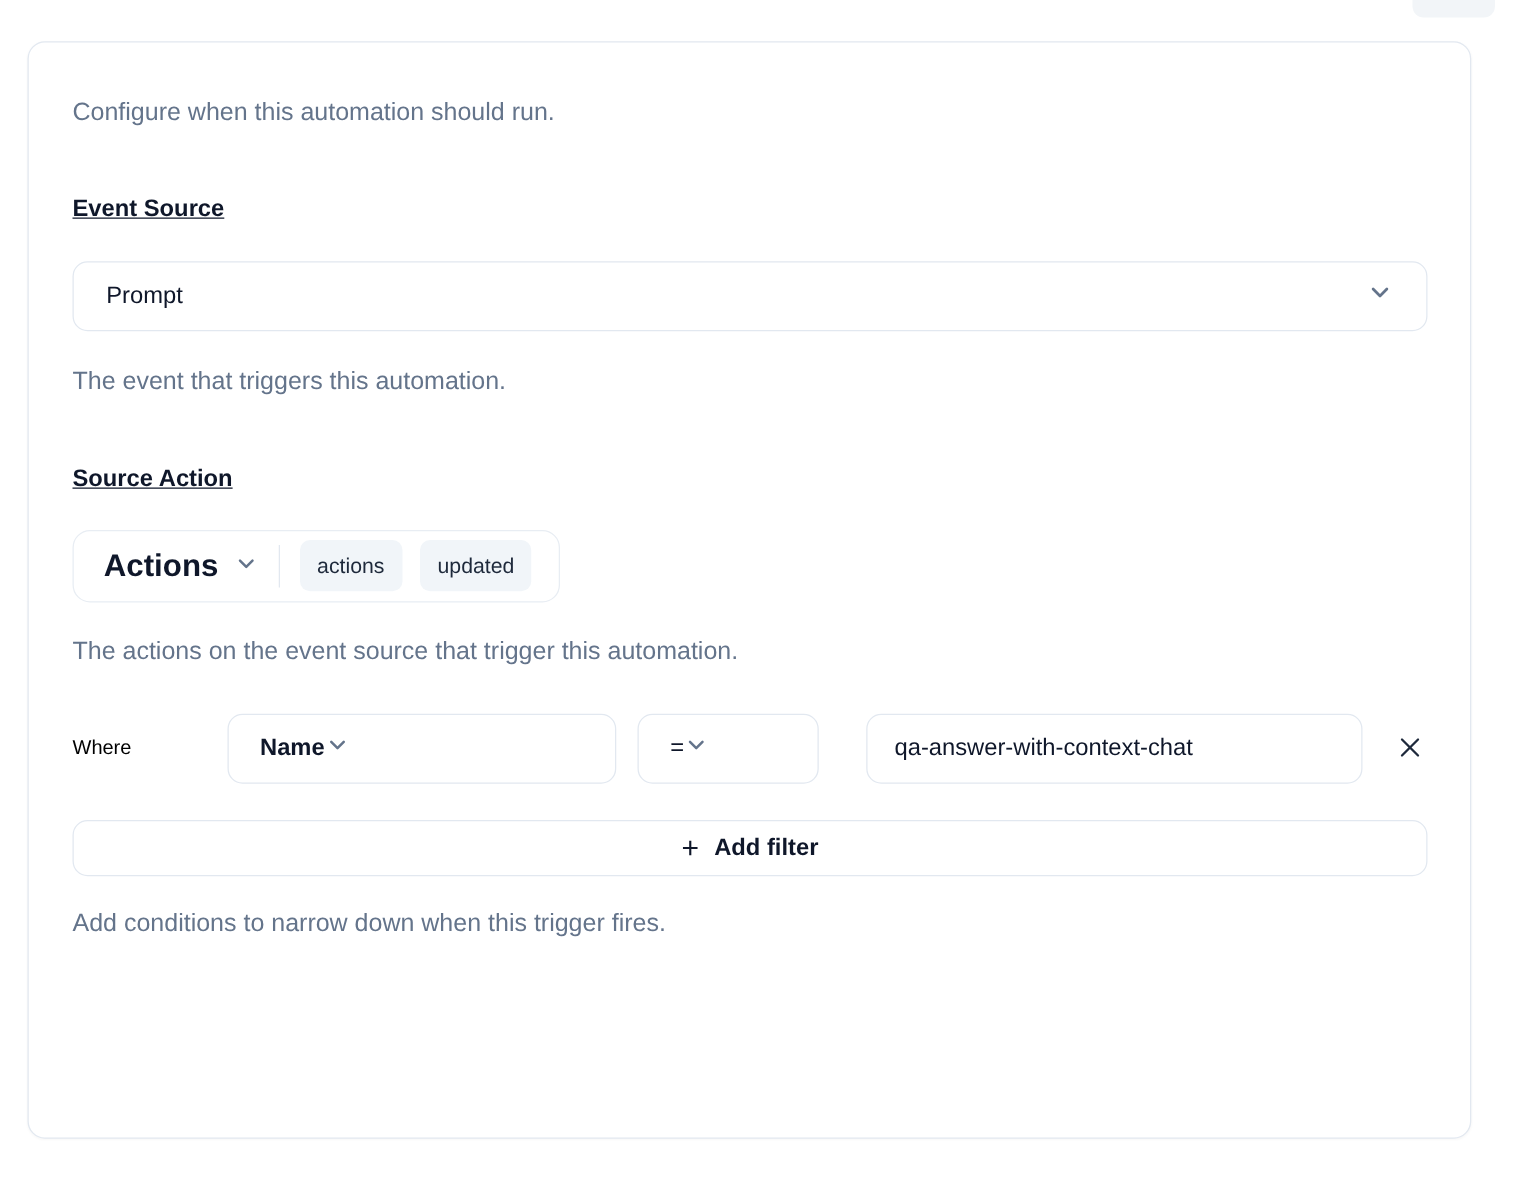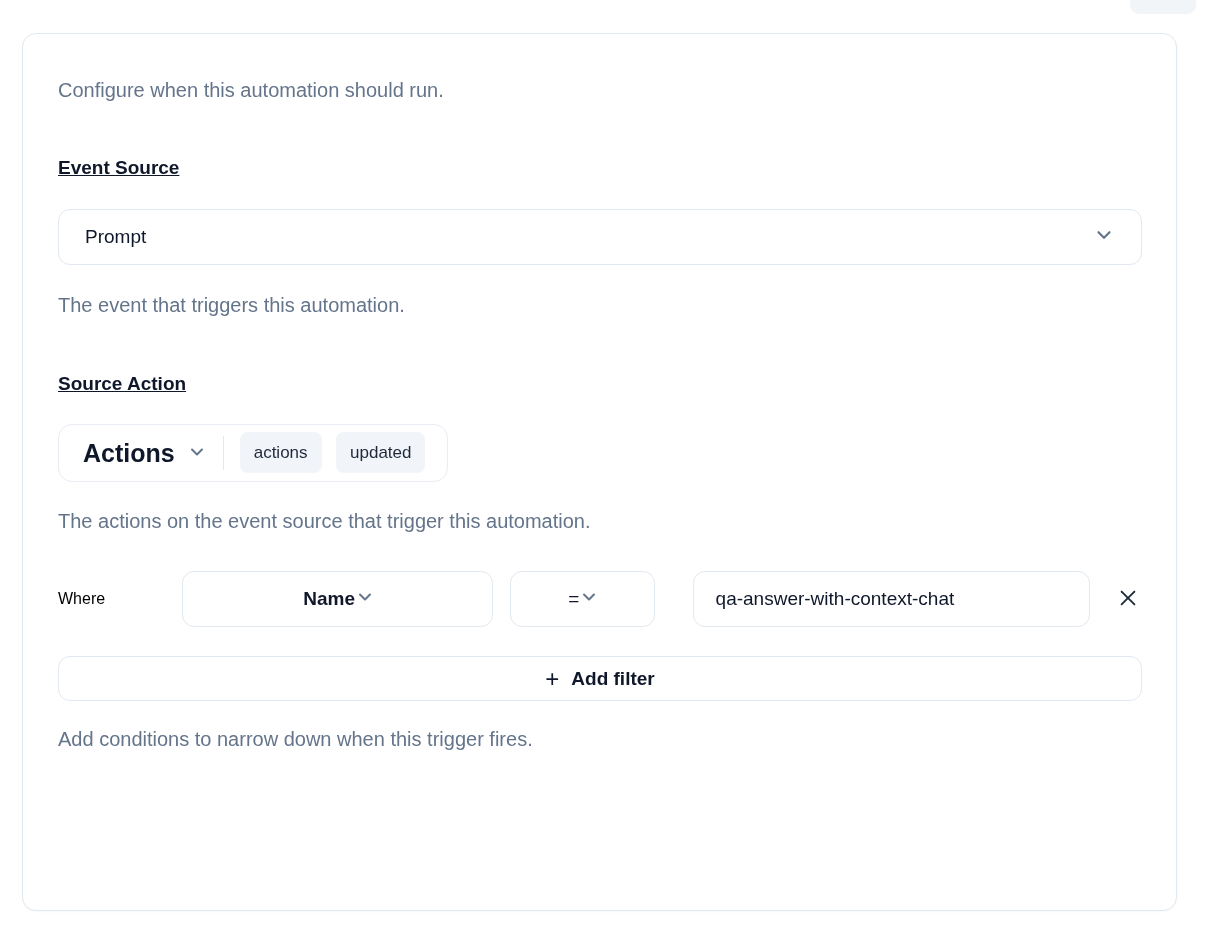--- a/index.html
+++ b/index.html
@@ -118,21 +118,21 @@
     width: 124px;
     flex: 0 0 auto;
   }
   .select-sm {
     height: 56px;
     border: 1px solid #e2e8f0;
     border-radius: 12px;
     background: #fff;
     display: flex;
     align-items: center;
-    justify-content: center;
+    justify-content: flex-start;
     padding: 0 22px 0 25px;
     font-size: 19px;
     color: #0f172a;
     cursor: pointer;
   }
   .select-field { width: 313px; margin-right: 17px; }
   .select-field .val { font-weight: 700; }
   .select-op { width: 145px; margin-right: 18px; }
   .value-input {
     width: 400px;

